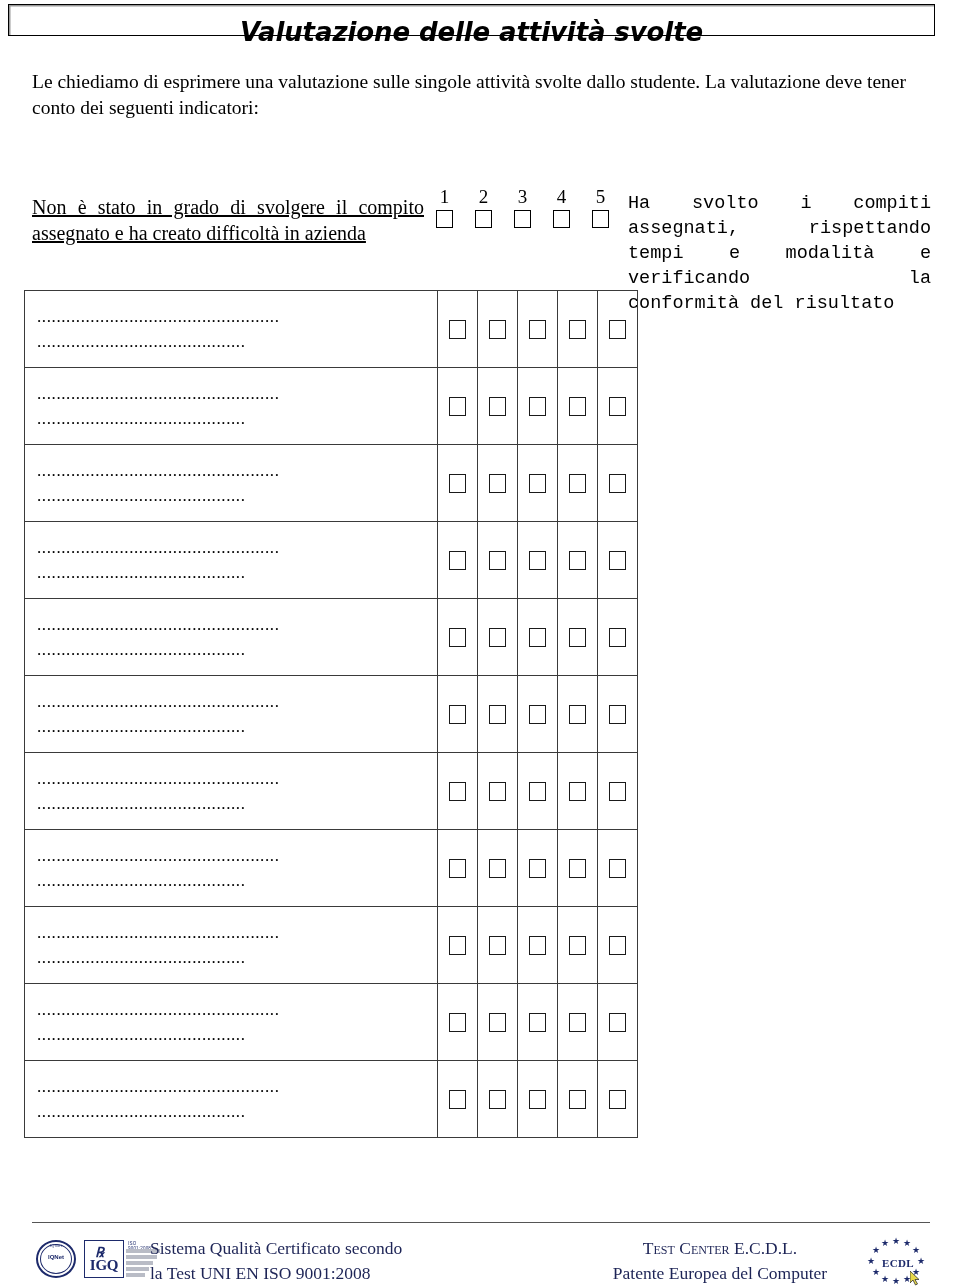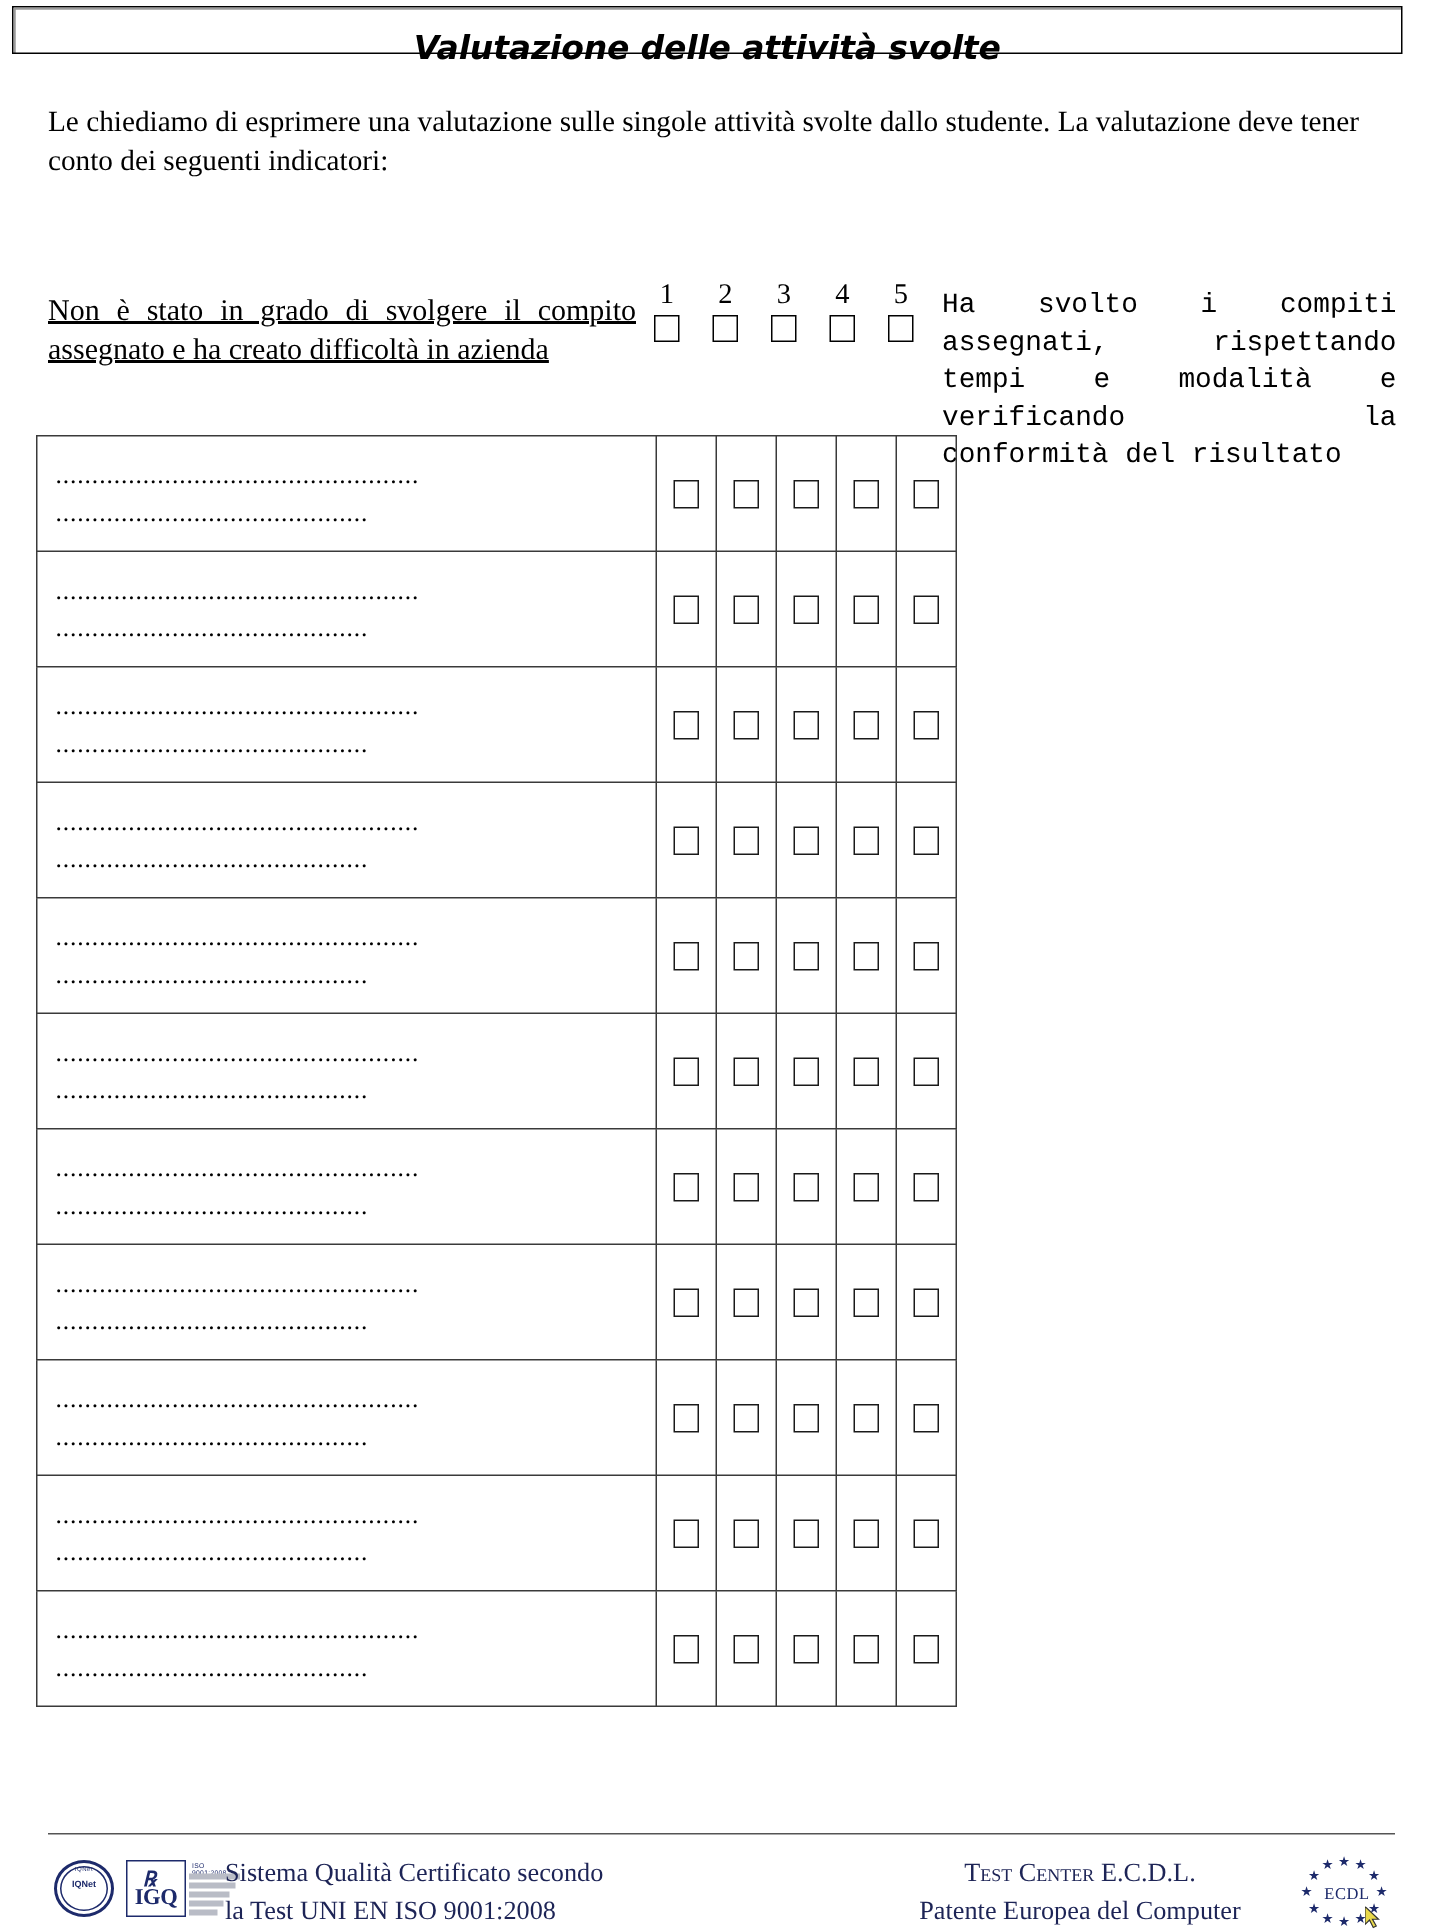--- a/index.html
+++ b/index.html
@@ -28,21 +28,21 @@
     box-shadow: 1.5px 1.5px 0 0 #9a9a9a inset, -1px -1px 0 0 #ffffff inset;
     background: #ffffff;
     display: flex;
     align-items: center;
     justify-content: center;
   }
   .title-text {
     font-family: "DejaVu Sans", sans-serif;
     font-weight: bold;
     font-style: italic;
-    font-size: 22px;
+    font-size: 26px;
     letter-spacing: -0.1px;
     white-space: nowrap;
     margin-top: 24px;
   }
 
   
   .intro {
     position: absolute;
     left: 32px;
     top: 45px;
@@ -336,21 +336,21 @@
     font-size: 9px;
     line-height: 9px;
   }
   .ecdl-text {
     position: absolute;
     left: 0;
     top: 21px;
     width: 72px;
     text-align: center;
     font-size: 11px;
-    font-weight: normal;
+    font-weight: bold;
     color: #1d2a6b;
     font-family: "Liberation Serif", serif;
     letter-spacing: 0.4px;
   }
   .ecdl-cursor {
     position: absolute;
     left: 48px;
     top: 35px;
     width: 0;
     height: 0;

